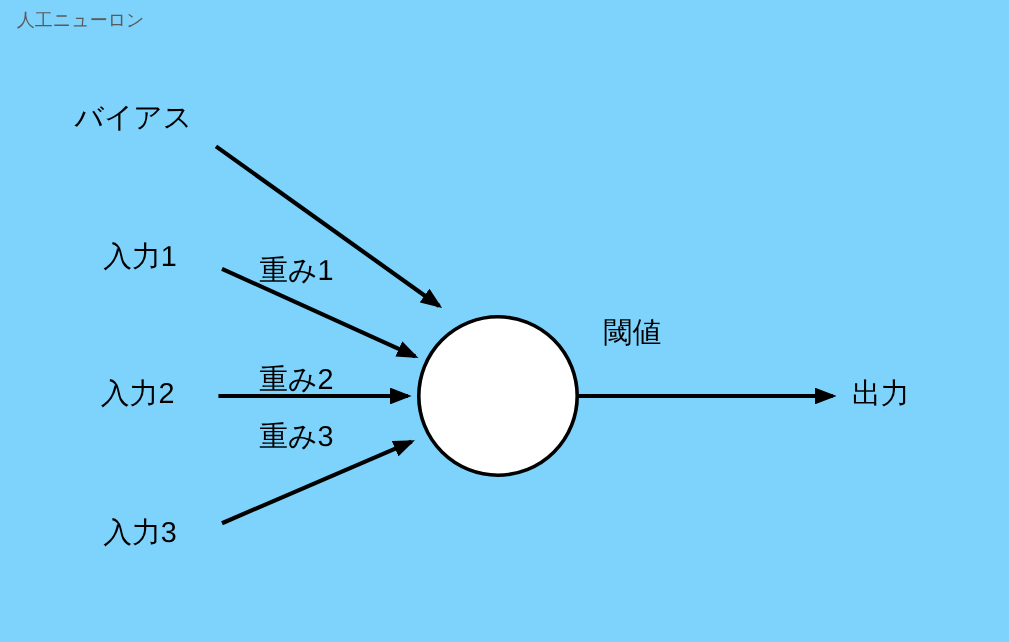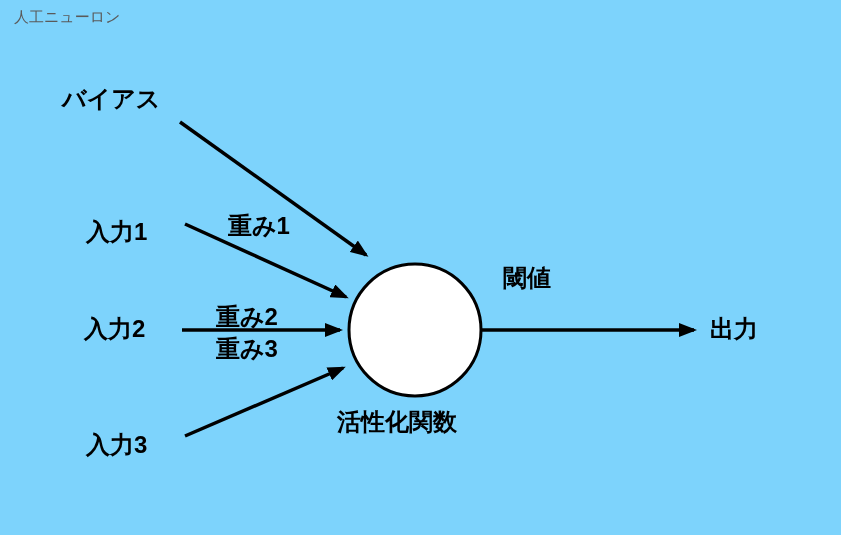--- a/index.html
+++ b/index.html
@@ -18,42 +18,42 @@
   .svg-layer {
     position: absolute;
     left: 0;
     top: 0;
     width: 841px;
     height: 535px;
   }
   .label {
     position: absolute;
     color: #000000;
-    font-weight: bold;
+    font-weight: normal;
     font-size: 24px;
     line-height: 1.1;
     white-space: nowrap;
     user-select: none;
   }
   .page-title {
     position: absolute;
     left: 14px;
     top: 8px;
     color: #5a5a5a;
     font-size: 15px;
     font-weight: normal;
     white-space: nowrap;
   }
   .lbl-bias      { left: 62px;  top: 86px;  }
-  .lbl-input1    { left: 86px;  top: 219px; }
+  .lbl-input1    { left: 86px;  top: 202px; }
   .lbl-input2    { left: 84px;  top: 316px; }
   .lbl-input3    { left: 86px;  top: 432px; }
-  .lbl-weight1   { left: 228px; top: 213px; }
+  .lbl-weight1   { left: 216px; top: 213px; }
   .lbl-weight2   { left: 216px; top: 304px; }
-  .lbl-weight3   { left: 216px; top: 336px; text-align: right; }
+  .lbl-weight3   { left: 216px; top: 352px; text-align: right; }
   .lbl-threshold { left: 503px; top: 265px; }
   .lbl-activation{ left: 337px; top: 409px; }
   .lbl-output    { left: 710px; top: 316px; text-align: right; }
 </style>
 </head>
 <body>
 
 <div class="canvas">
 
   <div class="page-title">人工ニューロン</div>
@@ -87,17 +87,16 @@
   <div class="label lbl-input3">入力3</div>
 
   <div class="label lbl-weight1">重み1</div>
 
   <div class="label lbl-weight2">重み2</div>
 
   <div class="label lbl-weight3">重み3</div>
 
   <div class="label lbl-threshold">閾値</div>
 
-  <div class="label lbl-activation">活性化関数</div>
 
   <div class="label lbl-output">出力</div>
 
 </div>
 
 </body></html>

